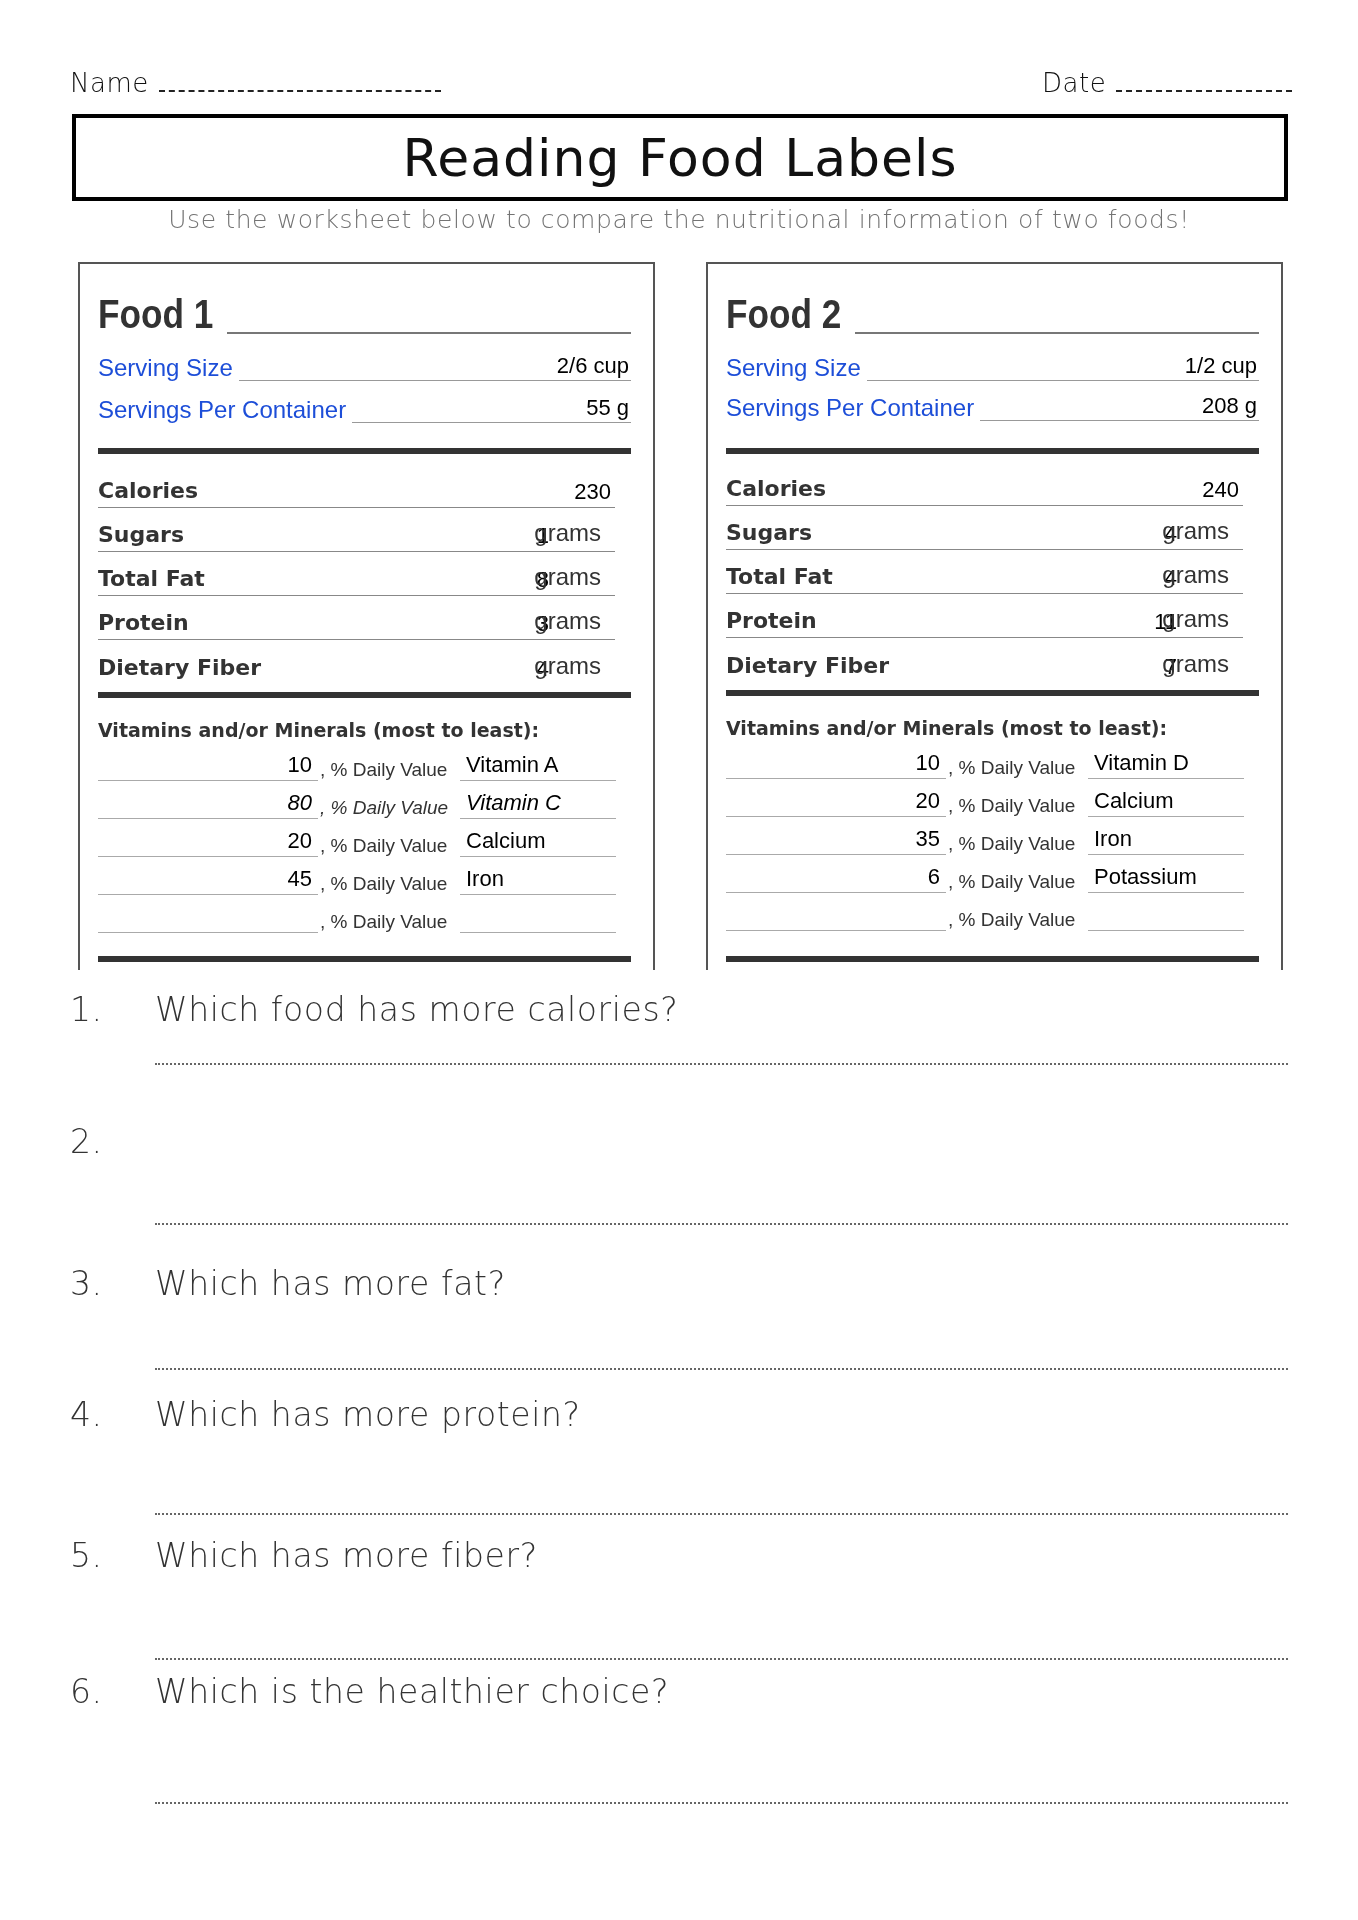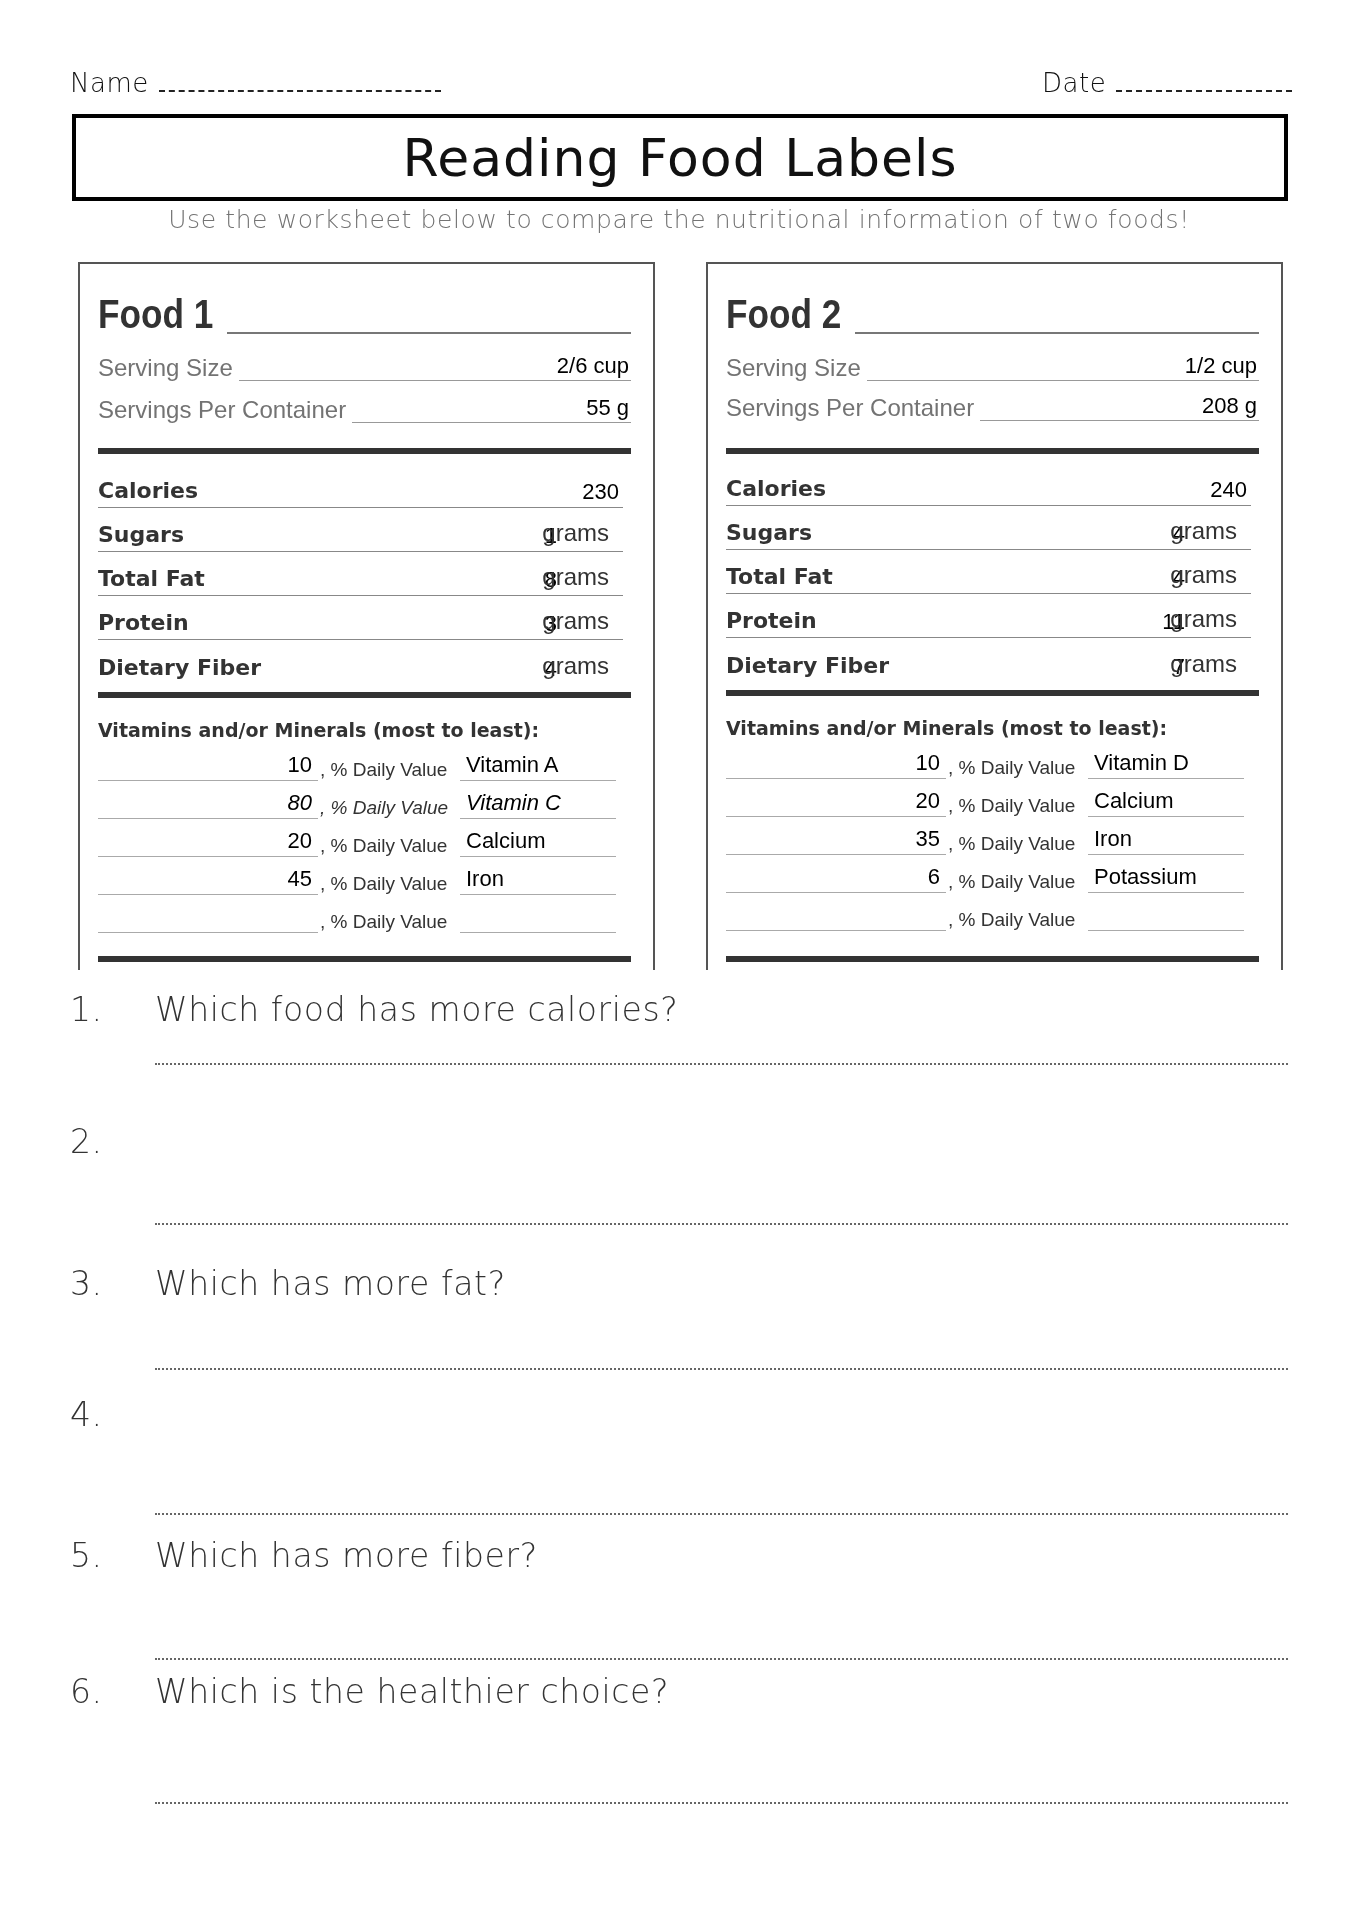--- a/index.html
+++ b/index.html
@@ -27,27 +27,27 @@
   .panel.p2 { left: 706px; }
   .inner { position: absolute; left: 18px; right: 22px; top: 0; }
 
   .food-head { position: absolute; top: 20px; left: 0; right: 0; height: 50px; display: flex; align-items: flex-end; }
   .food-title { font-family: "Liberation Sans", sans-serif; font-size: 40px; font-weight: bold; color: #333;
                 transform: scaleX(0.88); transform-origin: left bottom; margin-right: -12px; line-height: 40px; }
   .food-line { flex: 1; border-bottom: 2px solid #777; margin-left: 10px; height: 2px; }
 
   .serv-row { position: absolute; left: 0; right: 0; height: 34px; display: flex; align-items: flex-end;
               font-family: "Liberation Sans", sans-serif; }
-  .serv-label { font-size: 24px; color: #737373; white-space: nowrap; line-height: 26px; }
+  .serv-label { font-size: 24px; color: #1d4ed8; white-space: nowrap; line-height: 26px; }
   .serv-line { flex: 1; border-bottom: 1.5px solid #999; margin-left: 6px; height: 28px; text-align: right;
                font-size: 22px; color: #000; line-height: 26px; padding-right: 2px; }
 
   .thick { position: absolute; left: 0; right: 0; height: 6px; background: #333; }
 
-  .nut-row { position: absolute; left: 0; right: 8px; height: 44px; border-bottom: 1.5px solid #888; }
+  .nut-row { position: absolute; left: 0; right: 16px; height: 44px; border-bottom: 1.5px solid #888; }
   .nut-label { position: absolute; left: 0; bottom: 4px; font-family: "DejaVu Sans", sans-serif; font-weight: bold;
                font-size: 22px; color: #333; }
   .nut-val { position: absolute; right: 66px; bottom: 2px; font-family: "Liberation Sans", sans-serif; font-size: 22px; color: #000; }
   .nut-unit { position: absolute; right: 14px; bottom: 4px; font-family: "Liberation Sans", sans-serif; font-size: 24px; color: #333; }
   .nut-row.cal .nut-val { right: 4px; }
 
   .vit-head { position: absolute; left: 0; font-family: "DejaVu Sans", sans-serif; font-weight: bold; font-size: 19px; color: #333; }
   .vit-row { position: absolute; left: 0; right: 15px; height: 32px; font-family: "Liberation Sans", sans-serif; }
   .vit-amt { position: absolute; left: 0; width: 220px; bottom: 0; height: 30px; border-bottom: 1.5px solid #aaa;
              text-align: right; padding-right: 6px; font-size: 22px; color: #000; line-height: 28px; }
@@ -228,20 +228,21 @@
   <span class="q-num">2.</span>
   <div class="q-line" style="top:101px;"></div>
 </div>
 <div class="question hand" style="top:1264px;">
   <span class="q-num">3.</span>
   <span class="q-text">Which has more fat?</span>
   <div class="q-line" style="top:104px;"></div>
 </div>
 <div class="question hand" style="top:1395px;">
   <span class="q-num">4.</span>
+  <span class="q-text">Which has more protein?</span>
   <div class="q-line" style="top:118px;"></div>
 </div>
 <div class="question hand" style="top:1536px;">
   <span class="q-num">5.</span>
   <span class="q-text">Which has more fiber?</span>
   <div class="q-line" style="top:122px;"></div>
 </div>
 <div class="question hand" style="top:1672px;">
   <span class="q-num">6.</span>
   <span class="q-text">Which is the healthier choice?</span>

